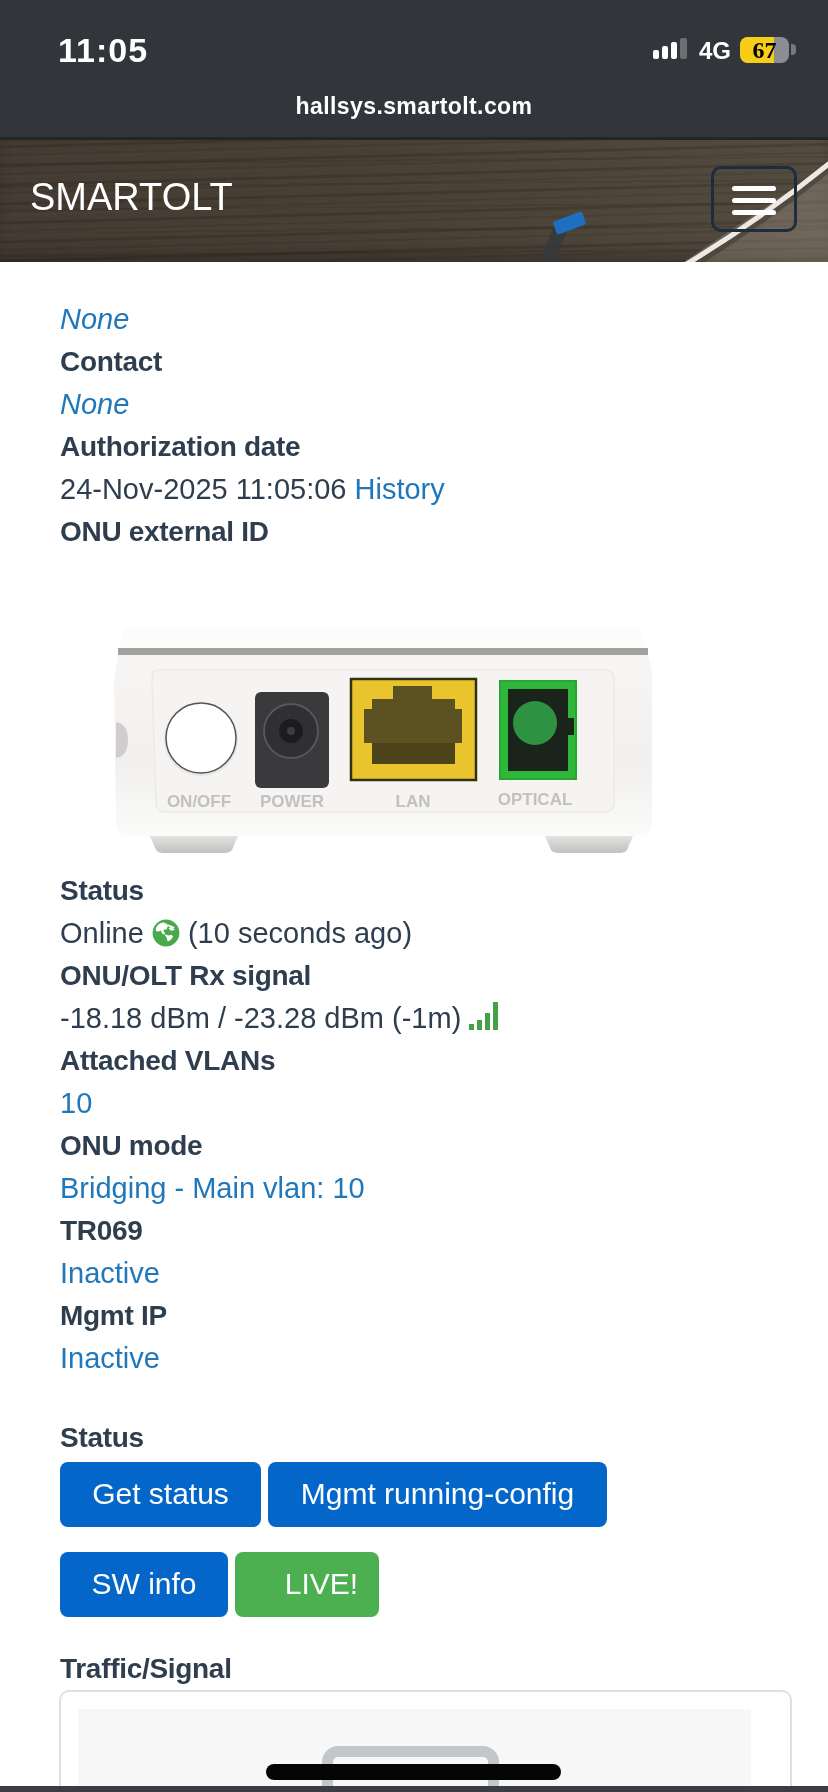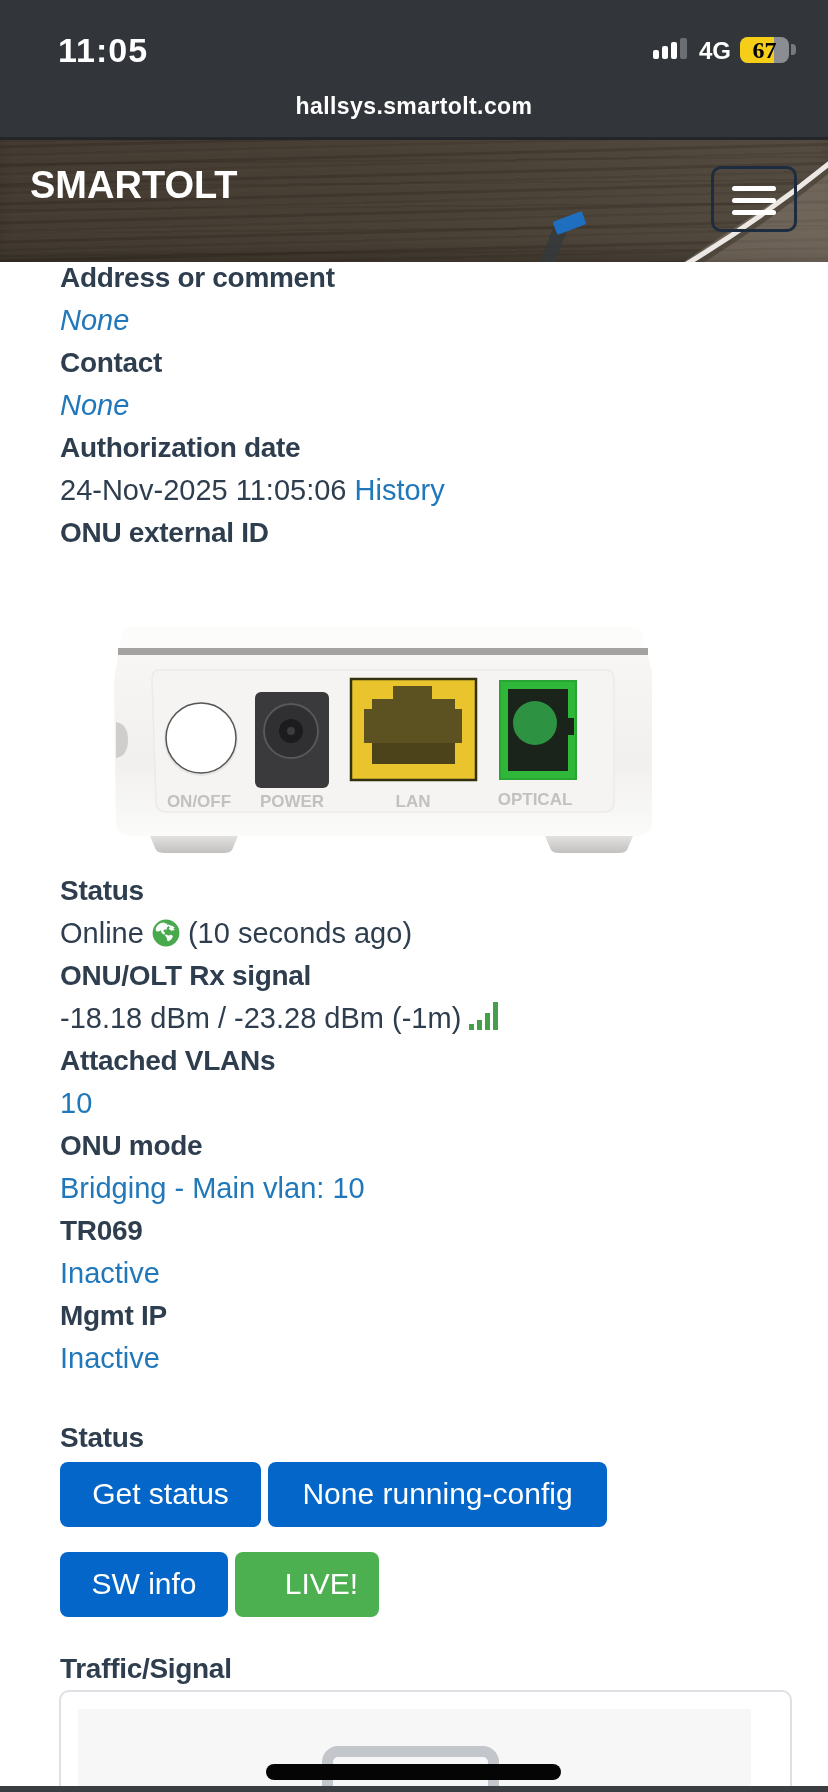--- a/index.html
+++ b/index.html
@@ -20,21 +20,21 @@
   #header { position:absolute; left:0; top:137px; width:828px; height:125px; overflow:hidden;
     background:
       repeating-linear-gradient(178.5deg, rgba(0,0,0,0) 0 5px, rgba(22,15,10,.18) 6px 8px, rgba(0,0,0,0) 9px 14px, rgba(26,19,12,.10) 14px 16px, rgba(90,80,66,.10) 17px 19px),
       repeating-linear-gradient(179.5deg, rgba(30,22,14,.12) 0 2px, rgba(0,0,0,0) 2px 23px),
       linear-gradient(to right, #443c32 0%, #483f35 45%, #4b4238 62%, #4f463c 80%, #544b41 100%);
     border-top:3px solid #232528; box-shadow:inset 0 -14px 18px -8px rgba(18,13,9,.35);
   }
   #litri { position:absolute; left:0; top:0; width:828px; height:125px; background:linear-gradient(115deg, rgba(148,136,122,.18) 0%, rgba(152,140,126,.42) 100%); clip-path:polygon(100% 20%, 100% 100%, 82% 100%); }
   #bluebit { position:absolute; left:554px; top:76px; width:31px; height:14px; background:#1f6fc0; transform:rotate(-21deg); border-radius:2px; }
   #penstk { position:absolute; left:546px; top:86px; width:14px; height:42px; background:#35393c; transform:rotate(22deg); opacity:.8; }
-  #brand { position:absolute; left:30px; top:26px; line-height:1; font-size:38px; font-weight:700; color:#fff; letter-spacing:0px; }
+  #brand { position:absolute; left:30px; top:38px; line-height:1; font-size:38px; font-weight:400; color:#fff; letter-spacing:0px; }
   #burger { position:absolute; left:711px; top:26px; width:86px; height:66px; border:3px solid #1d2c3e; border-radius:10px; }
   .bline { position:absolute; left:18px; width:44px; height:5px; background:#fff; border-radius:3px; }
   
   .txt { position:absolute; left:60px; font-size:29px; line-height:42px; color:#2e3e4e; white-space:nowrap; }
   .txt b { font-weight:bold; font-size:28px; letter-spacing:-0.3px; }
   .lnk { color:#2077ba; text-decoration:none; }
   
   .btn { position:absolute; height:65px; border-radius:8px; background:#0366c8; color:#fff; font-size:30px; font-family:"Liberation Sans",sans-serif; text-align:center; line-height:63px; }
   .btn.green { background:#4caf50;padding-left:29px; }
   
@@ -71,21 +71,21 @@
     </svg>
     <div id="brand">SMARTOLT</div>
     <div id="burger">
       <div class="bline" style="top:17px;"></div>
       <div class="bline" style="top:29px;"></div>
       <div class="bline" style="top:41px;"></div>
     </div>
   </div>
 
   <div class="txt" style="top:256px;">
-    <b>Address or comment</b><br>
+    <br>
     <i class="lnk">None</i><br>
     <b>Contact</b><br>
     <i class="lnk">None</i><br>
     <b>Authorization date</b><br>
     24-Nov-2025 11:05:06 <span class="lnk">History</span><br>
     <b>ONU external ID</b><br>
   </div>
 
   <svg id="device" class="abs" style="left:110px; top:622px;" width="545" height="232" viewBox="0 0 545 232">
     <defs>
@@ -160,21 +160,21 @@
     <span class="lnk">Bridging - Main vlan: 10</span><br>
     <b>TR069</b><br>
     <span class="lnk">Inactive</span><br>
     <b>Mgmt IP</b><br>
     <span class="lnk">Inactive</span>
   </div>
 
   <div class="txt" style="top:1416px;"><b>Status</b></div>
 
   <div class="btn" style="left:60px; top:1462px; width:201px;">Get status</div>
-  <div class="btn" style="left:268px; top:1462px; width:339px;">None running-config</div>
+  <div class="btn" style="left:268px; top:1462px; width:339px;">Mgmt running-config</div>
   <div class="btn" style="left:60px; top:1552px; width:168px;">SW info</div>
   <div class="btn green" style="left:235px; top:1552px; width:144px;">LIVE!</div>
 
   <div class="txt" style="top:1647px;"><b>Traffic/Signal</b></div>
 
   <div id="card">
     <div id="cardgrey">
       <div id="imgicon">
         
         

